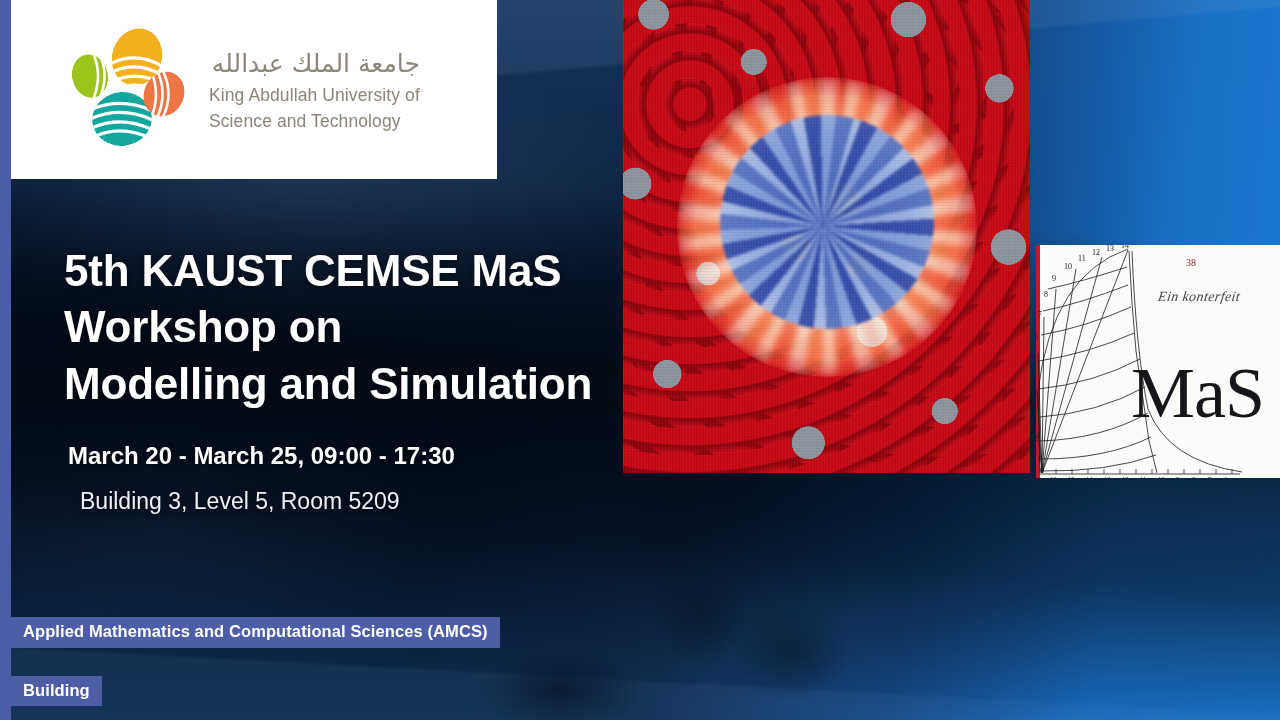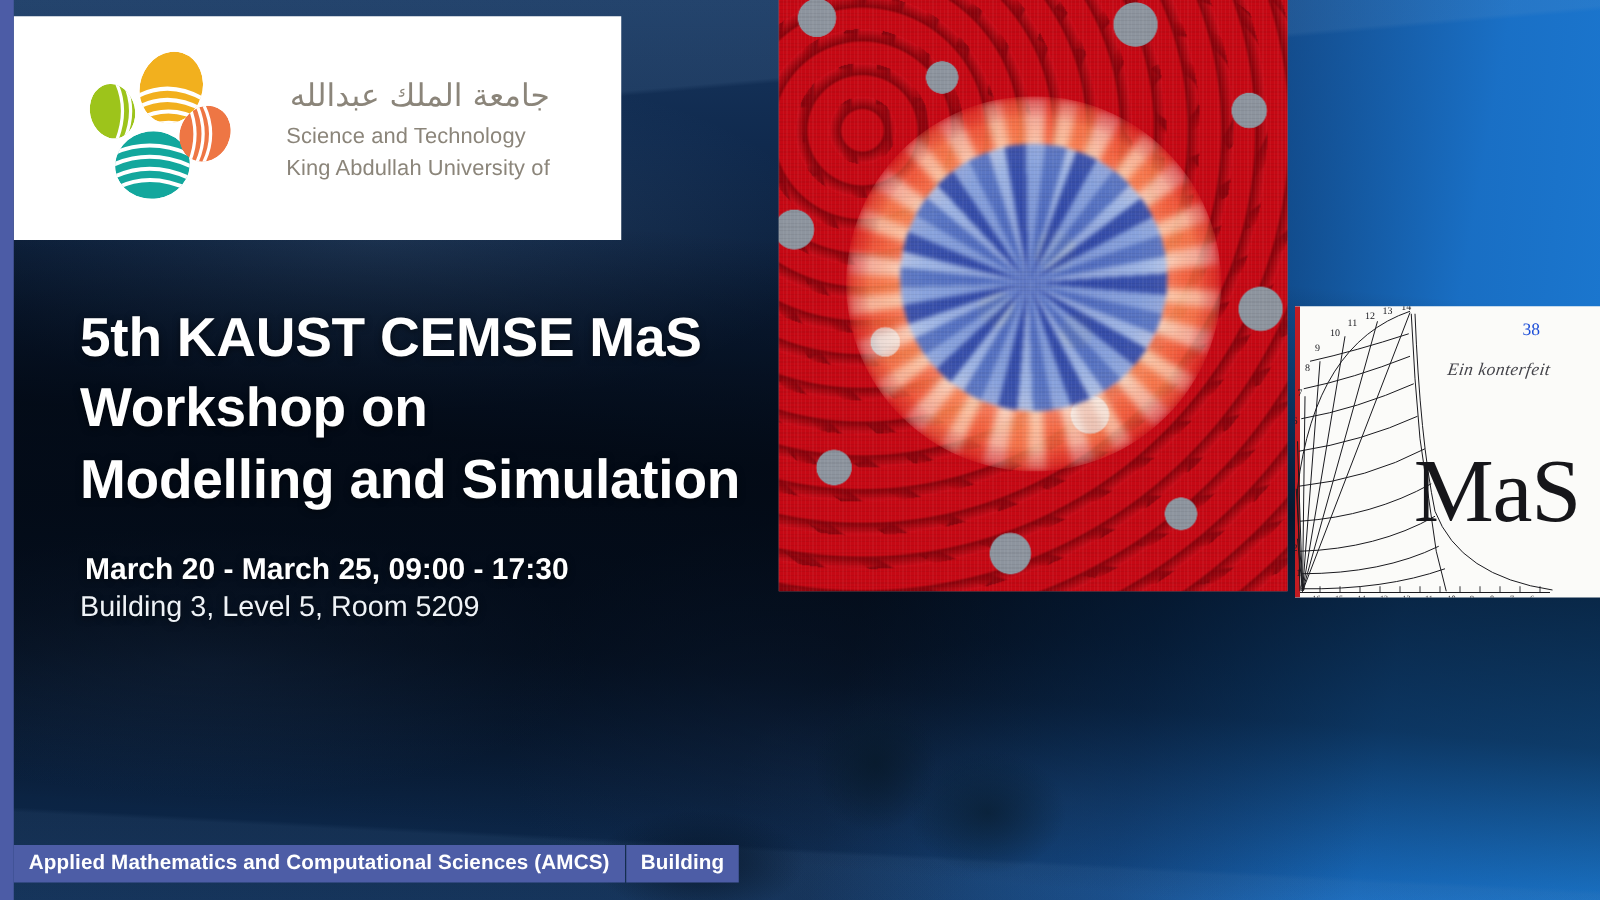--- a/index.html
+++ b/index.html
@@ -70,27 +70,26 @@
     position: absolute;
     left: 0; top: 0;
     width: 11px; height: 720px;
     background: #4c5ca6;
     z-index: 6;
   }
 
   
   .logo-card {
     position: absolute;
-    left: 11px; top: 13px;
+    left: 11px; top: 0;
     width: 486px; height: 179px;
     background: #ffffff;
     display: flex;
     align-items: center;
     z-index: 5;
-    gap: 20px;
   }
   .logo-mark {
     width: 130px;
     height: 130px;
     margin-left: 52px;
     flex: none;
   }
   .logo-text {
     margin-left: 16px;
     padding-top: 2px;
@@ -137,21 +136,21 @@
     position: absolute;
     top: 195px;
     left: 0;
     white-space: nowrap;
     text-shadow: 0 1px 6px rgba(0,0,0,0.55);
   }
   .event-where {
     color: #eef2f6;
     font-size: 23px;
     font-weight: normal;
-    margin: 0;
+    margin: 16px;
     position: absolute;
     top: 229px;
     left: 0;
     white-space: nowrap;
     text-shadow: 0 1px 6px rgba(0,0,0,0.55);
   }
 
   
   .sim-image {
     position: absolute;
@@ -259,23 +258,22 @@
     font-family: "Liberation Serif", serif;
     font-size: 72px;
     color: #16161a;
     letter-spacing: -1px;
     line-height: 1;
   }
   .mas-image .mas-folio {
     position: absolute;
     left: 150px; top: 12px;
     font-family: "Liberation Serif", serif;
-    font-size: 14px;
-    color: #1d4ed8;
-    margin-left: 32px;
+    font-size: 10px;
+    color: #7f1d1d;
   }
   .mas-image .mas-caption {
     position: absolute;
     left: 122px; top: 44px;
     font-family: "Liberation Serif", serif;
     font-style: italic;
     font-size: 14px;
     color: #2a2a31;
     letter-spacing: 0.4px;
     transform: skewX(-8deg);
@@ -289,22 +287,22 @@
     background: #c21c22;
   }
 
   
   .badges {
     position: absolute;
     left: 11px;
     bottom: 14px;
     z-index: 6;
     display: flex;
-    flex-direction: row;
-    gap: 1px;
+    flex-direction: column;
+    gap: 28px;
     align-items: flex-start;
   }
   .badge {
     background: #4d5da6;
     color: #ffffff;
     font-size: 16.5px;
     font-weight: bold;
     letter-spacing: 0.1px;
     padding: 6px 12px 7px 12px;
     line-height: 1.05;
@@ -371,22 +369,22 @@
         <g stroke="#ffffff" stroke-width="2.6" fill="none">
           <path d="M88 46 Q98 69 88 93"></path>
           <path d="M94 45 Q105 69 94 93"></path>
           <path d="M100 46 Q111 69 100 92"></path>
         </g>
       </g>
     </svg>
 
     <div class="logo-text">
       <div class="logo-ar">جامعة الملك عبدالله</div>
+      <div class="logo-en">King Abdullah University of</div>
       <div class="logo-en">Science and Technology</div>
-      <div class="logo-en">King Abdullah University of</div>
     </div>
   </div>
 
   <div class="headline-block">
     <h1 class="event-title">5th KAUST CEMSE MaS
 Workshop on
 Modelling and Simulation</h1>
     <p class="event-when">March 20 - March 25, 09:00 - 17:30</p>
     <p class="event-where">Building 3, Level 5, Room 5209</p>
   </div>

